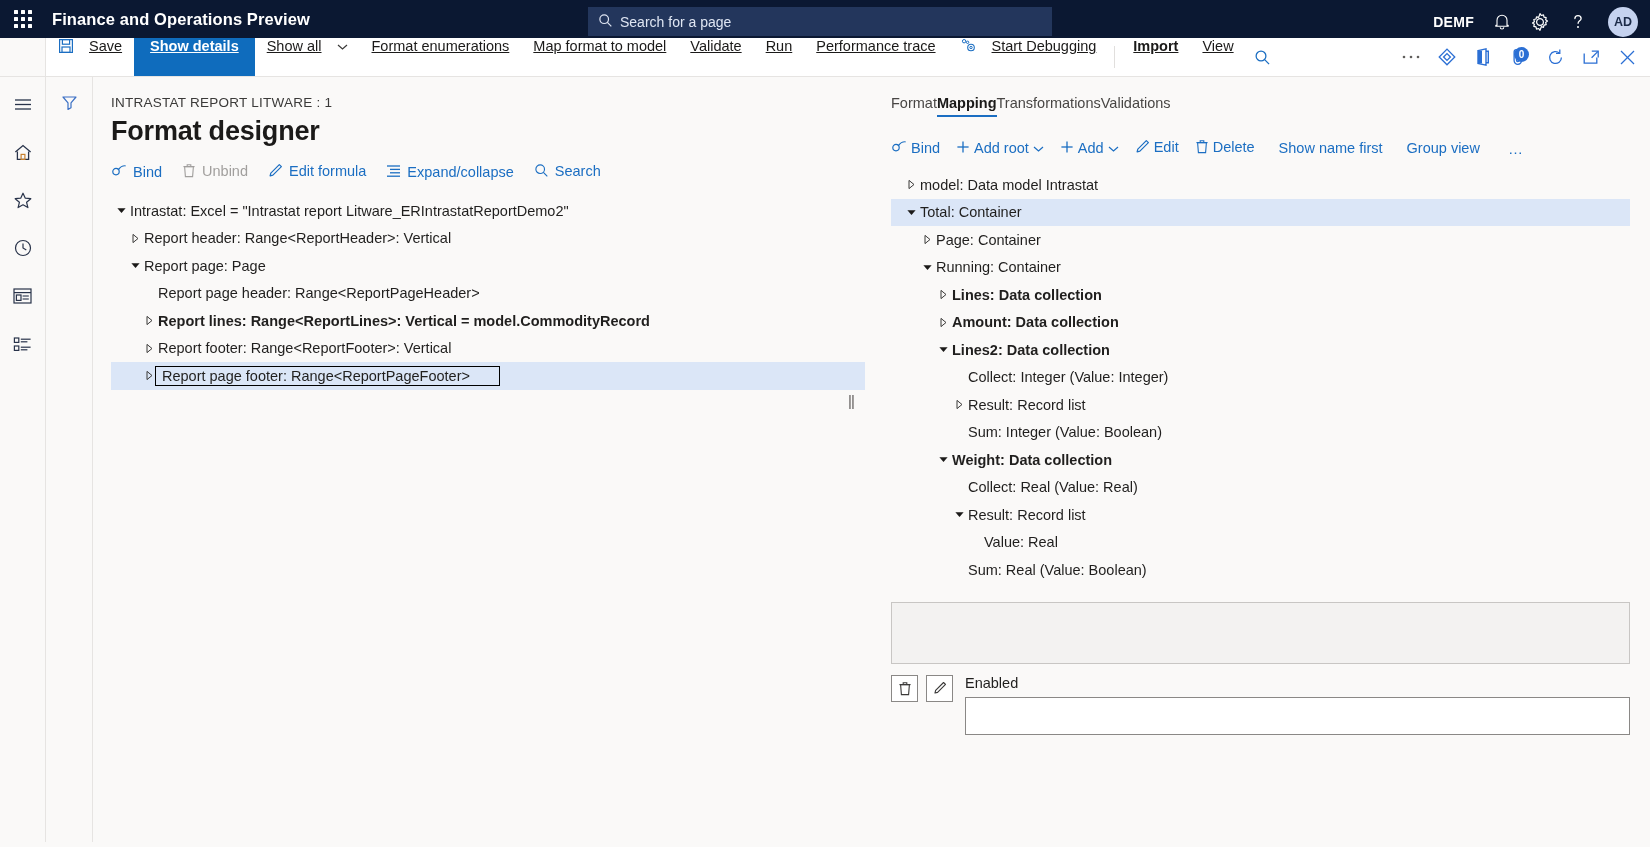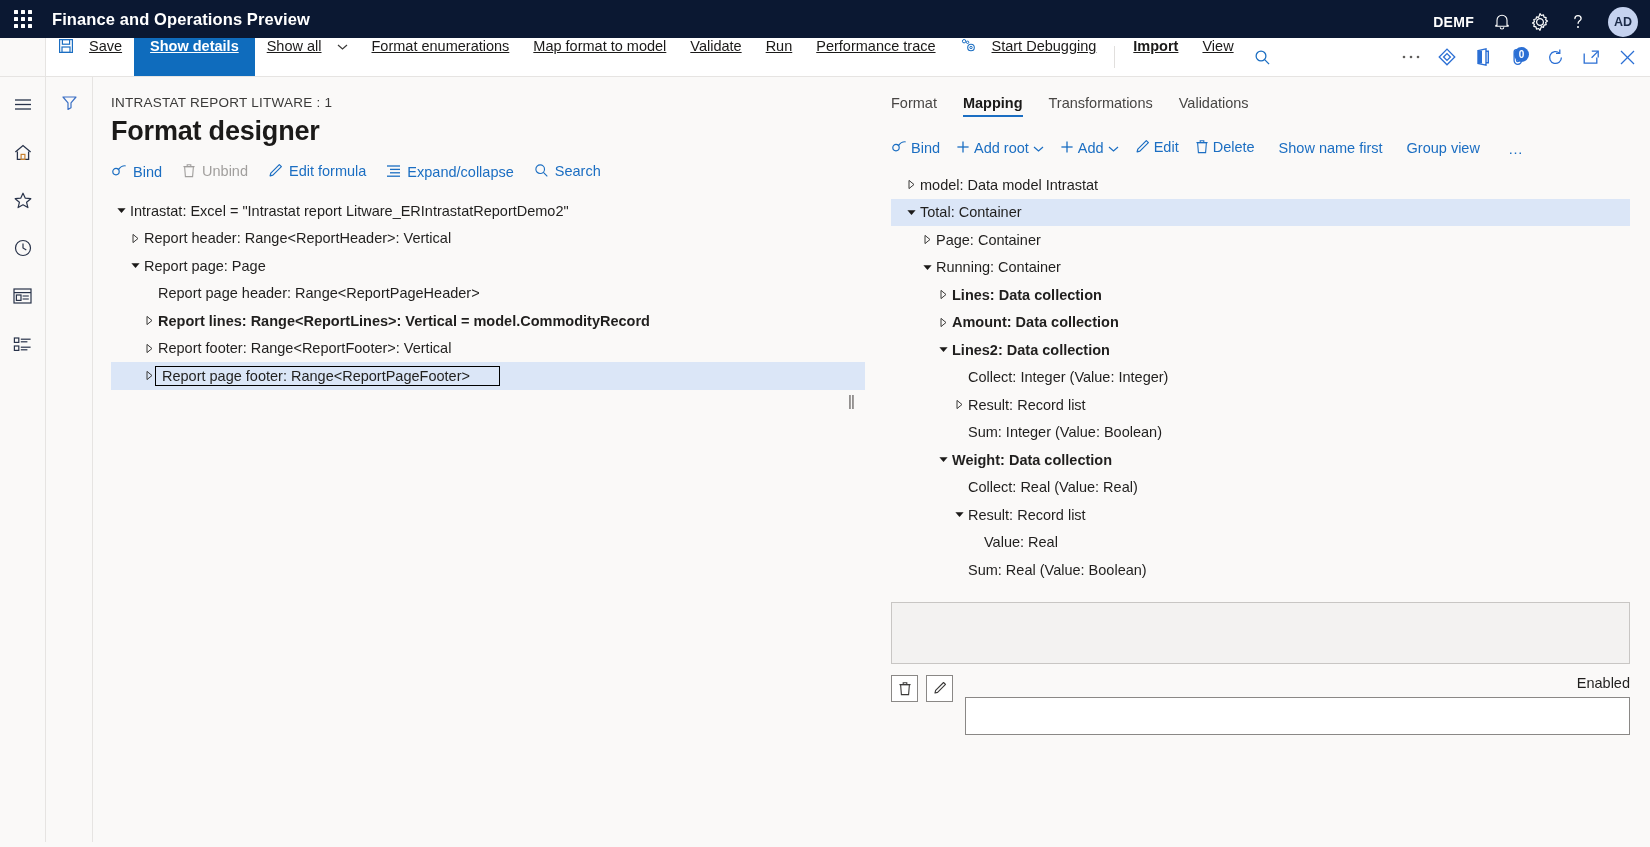--- a/index.html
+++ b/index.html
@@ -83,32 +83,32 @@
   .trow .tw { width:17px; flex:none; display:flex; align-items:center; justify-content:center; }
   .tw svg { display:block; }
   .trow .tlabel { white-space:nowrap; color:#201f1e; }
   .trow.bold .tlabel { font-weight:700; }
   .trow .boxed {
     border:1px solid #000000; padding:1px 6px; margin-left:-3px; background:#dbe6f7;
     min-width:345px;
   }
   
   .rightpane { flex:1; min-width:0; padding:18px 20px 0 26px; display:flex; flex-direction:column; position:relative; }
-  .tabs { display:flex; gap:26px; font-size:14.5px; }
+  .tabs { display:flex; font-size:14.5px; }
   .tab { padding-bottom:6px; cursor:pointer; color:#484644; position:relative; }
   .tab.active { color:#1b1a19; font-weight:600; }
   .tab.active:after { content:""; position:absolute; left:0; right:0; bottom:0; height:2.5px; background:#1b6ec2; }
   .mapbar { display:flex; align-items:center; gap:16px; margin-top:22px; font-size:14.5px; flex-wrap:nowrap; }
   .mapbar .act { gap:4px; }
   .maptree { margin-top:14px; font-size:14.5px; }
   .dotsbtn { color:#1b6ec2; cursor:pointer; letter-spacing:1.5px; font-size:15px; padding:0 4px; }
   .formula-box {
     margin-top:18px; height:62px; background:#f3f2f1; border:1px solid #c8c6c4;
   }
-  .enabled-row { display:flex; align-items:flex-start; gap:8px; margin-top:11px;text-align:right; }
+  .enabled-row { display:flex; align-items:flex-start; gap:8px; margin-top:11px; }
   .sqbtn {
     width:27px; height:27px; border:1px solid #8a8886; background:#fff;
     display:flex; align-items:center; justify-content:center; cursor:pointer; color:#3b3a39;
   }
   .enabled-label { font-size:14.5px; color:#201f1e; margin-left:4px; }
   .enabled-field { margin-left:4px; margin-top:6px; height:38px; border:1px solid #8a8886; background:#fff; }
   .splitter {
     position:absolute; left:-18px; top:310px; width:8px; height:26px;
     display:flex; align-items:center; justify-content:center; cursor:col-resize; color:#605e5c;
     letter-spacing:-1px; font-size:15px;
@@ -126,20 +126,29 @@
         <i></i>
         <i></i>
         <i></i>
         <i></i>
         <i></i>
         <i></i>
       </div>
   </div>
   <div class="app-title">Finance and Operations Preview</div>
 
+  <div class="topsearch">
+    <span>
+      <svg width="15" height="15" viewBox="0 0 16 16" fill="none">
+          <circle cx="6.6" cy="6.6" r="4.6" stroke="#dfe6f3" stroke-width="1.3"></circle>
+          <line x1="10" y1="10" x2="14.2" y2="14.2" stroke="#dfe6f3" stroke-width="1.3"></line>
+        </svg>
+    </span>
+    <span>Search for a page</span>
+  </div>
 
   <div class="top-right">
     <span class="company">DEMF</span>
     <span class="ticon">
       <svg width="18" height="19" viewBox="0 0 18 19" fill="none">
           <path d="M4 13.2V8.2a5 5 0 0 1 10 0v5h1.2v1H2.8v-1H4z" stroke="#fff" stroke-width="1.1" fill="none" stroke-linejoin="round"></path>
           <path d="M7.2 15.2a1.8 1.8 0 0 0 3.6 0" stroke="#fff" stroke-width="1.1" fill="none"></path>
         </svg>
     </span>
     <span class="ticon">

